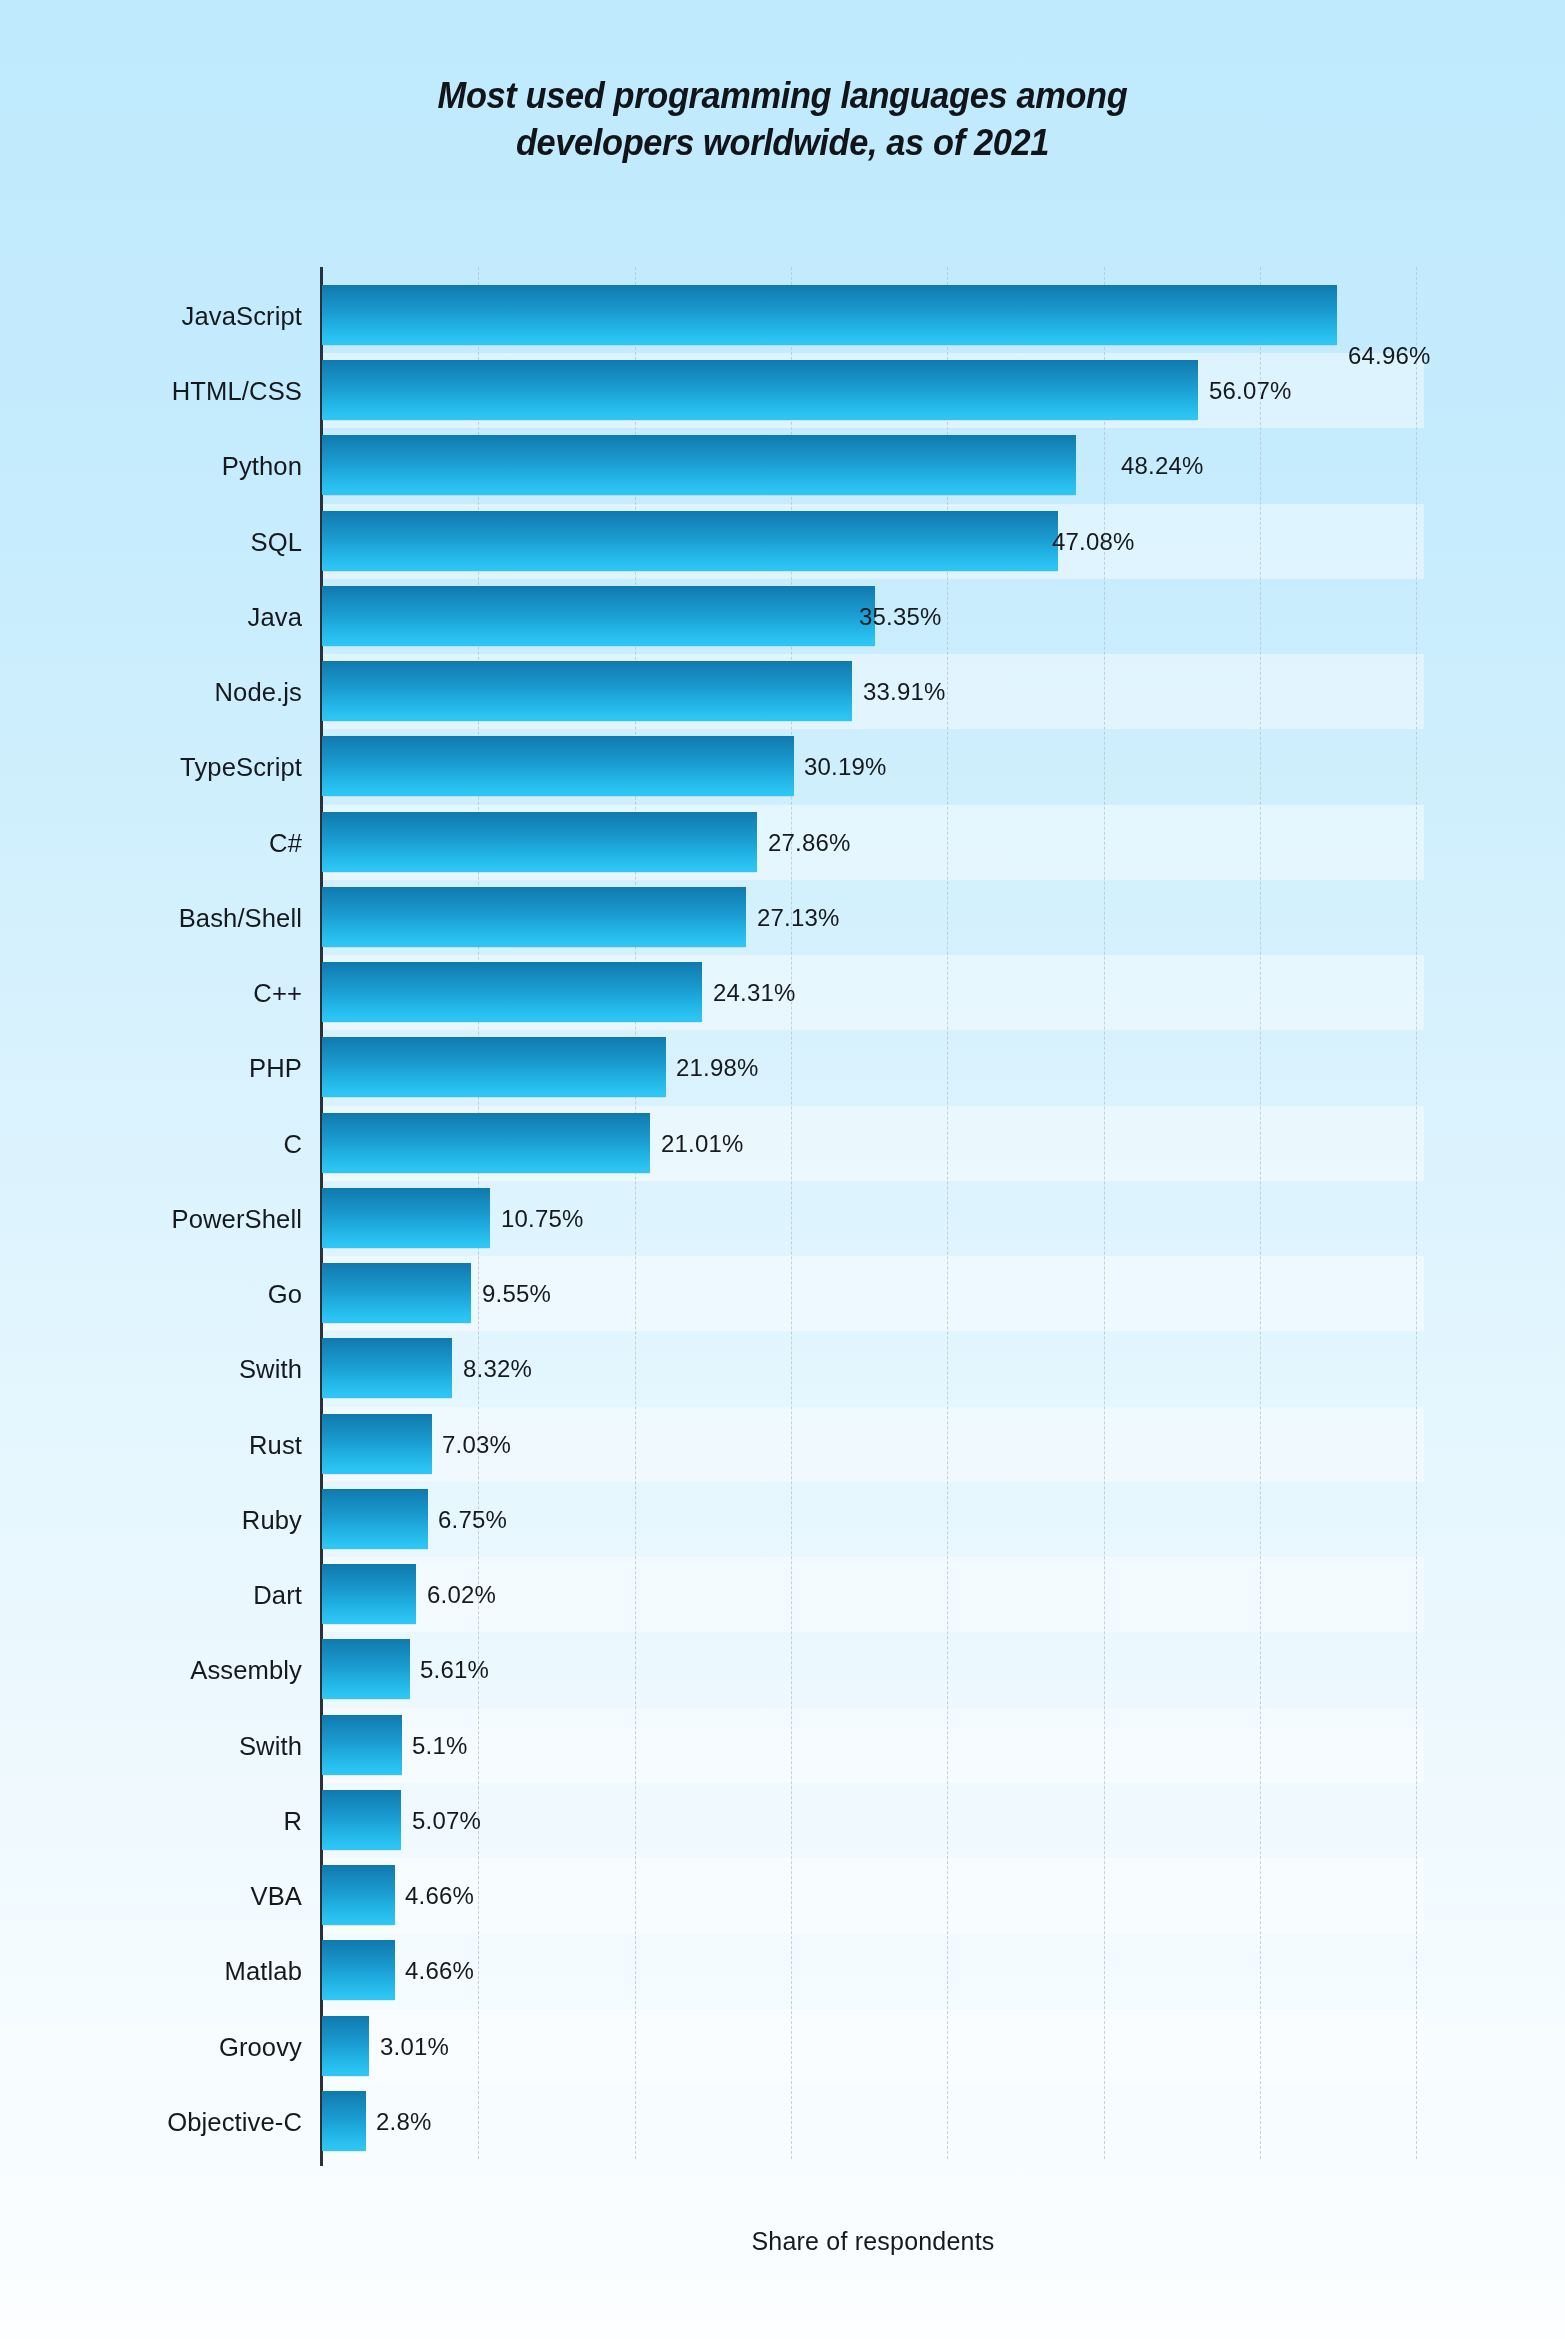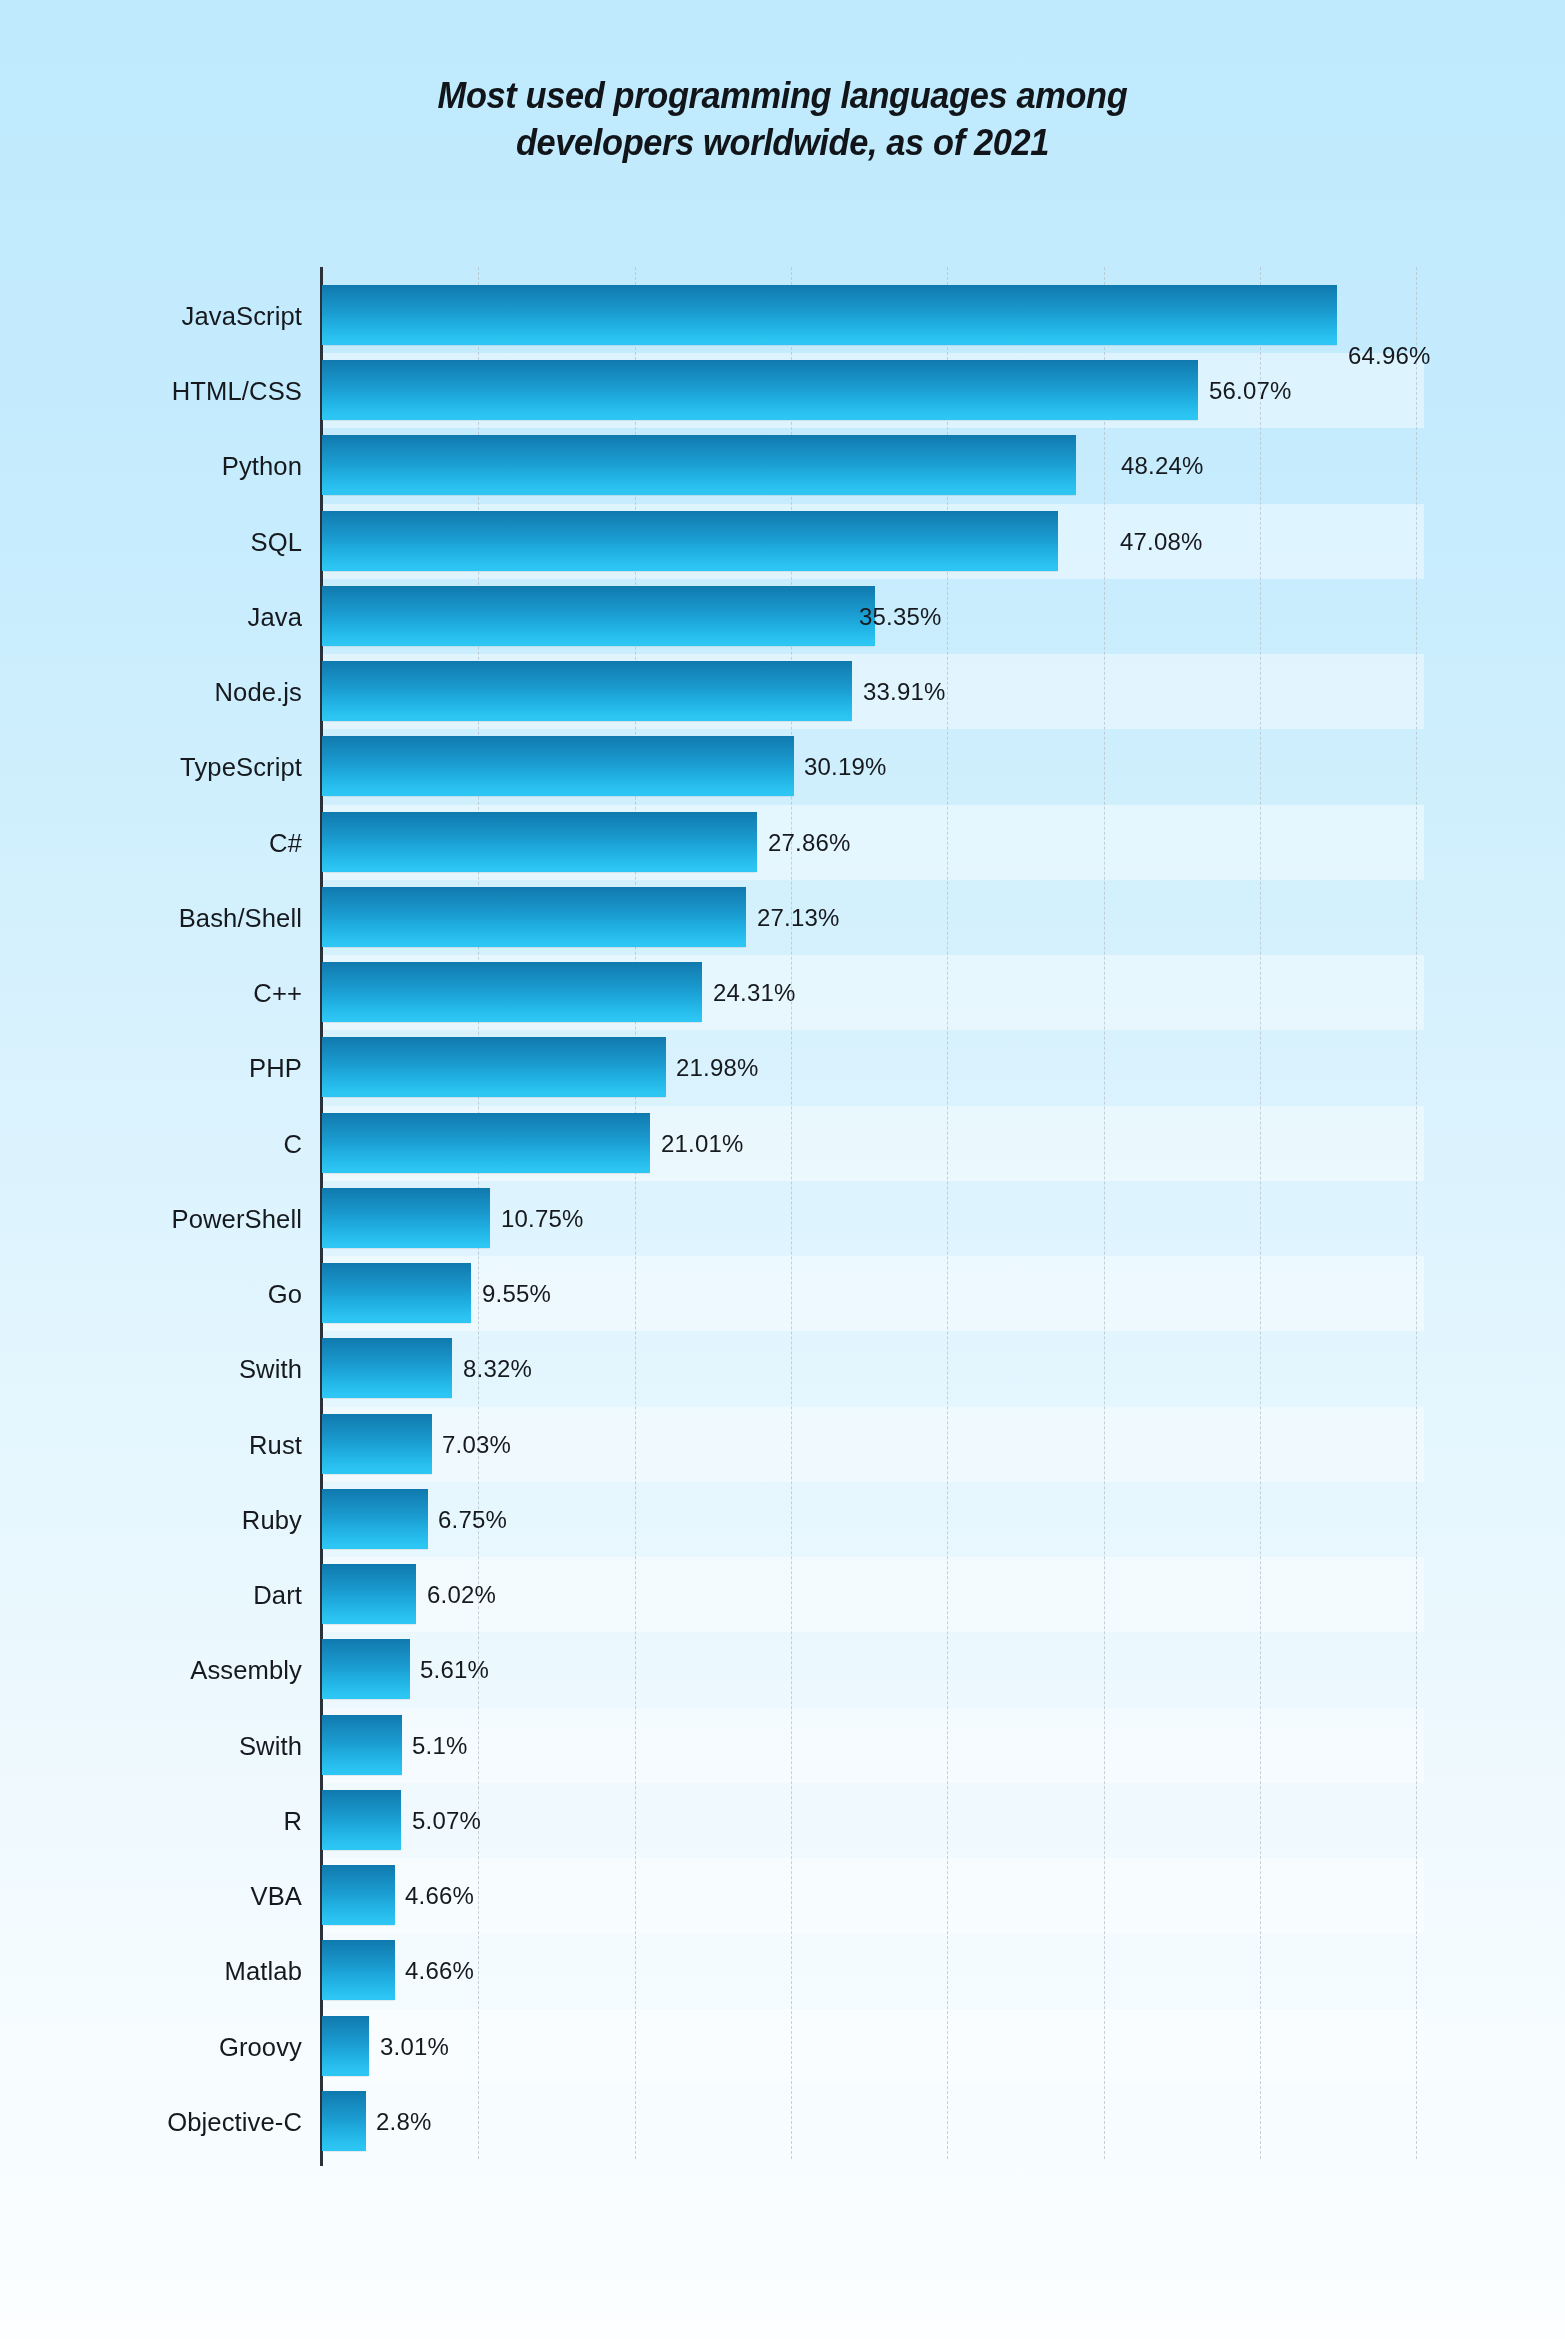--- a/index.html
+++ b/index.html
@@ -180,21 +180,21 @@
         <div class="val-label" style="left: 1209px;">56.07%</div>
       </div>
       <div class="row" style="top: 428px;">
         <div class="cat-label">Python</div>
         <div class="bar" title="Python 48.24%" style="width: 754px;"></div>
         <div class="val-label" style="left: 1087px; margin-left: 34px;">48.24%</div>
       </div>
       <div class="row" style="top: 504px;">
         <div class="cat-label">SQL</div>
         <div class="bar" title="SQL 47.08%" style="width: 736px;"></div>
-        <div class="val-label" style="left: 1120px;">47.08%</div>
+        <div class="val-label" style="left: 1052px;">47.08%</div>
       </div>
       <div class="row" style="top: 579px;">
         <div class="cat-label">Java</div>
         <div class="bar" title="Java 35.35%" style="width: 553px;"></div>
         <div class="val-label" style="left: 859px;">35.35%</div>
       </div>
       <div class="row" style="top: 654px;">
         <div class="cat-label">Node.js</div>
         <div class="bar" title="Node.js 33.91%" style="width: 530px;"></div>
         <div class="val-label" style="left: 863px;">33.91%</div>
@@ -289,15 +289,16 @@
         <div class="bar" title="Groovy 3.01%" style="width: 47px;"></div>
         <div class="val-label" style="left: 380px;">3.01%</div>
       </div>
       <div class="row" style="top: 2084px;">
         <div class="cat-label">Objective-C</div>
         <div class="bar" title="Objective-C 2.8%" style="width: 44px;"></div>
         <div class="val-label" style="left: 376px;">2.8%</div>
       </div>
     </div>
 
+  <div class="x-caption">Share of respondents</div>
 
 </div>
 
 
 </body></html>

